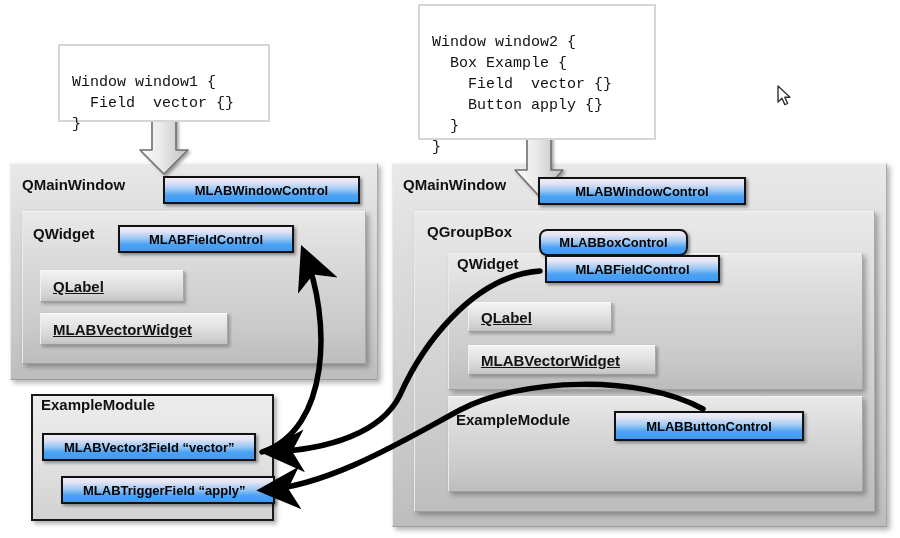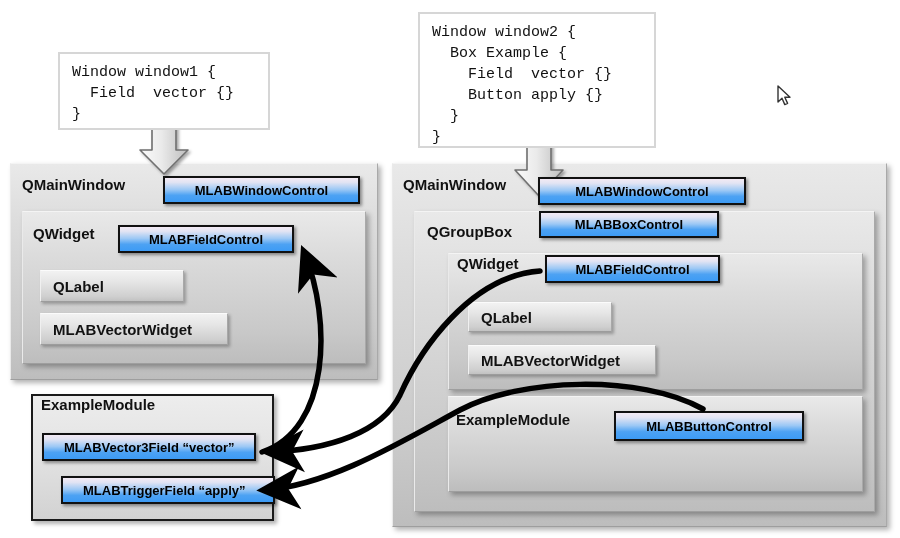--- a/index.html
+++ b/index.html
@@ -14,23 +14,22 @@
   
   .codebox {
     position: absolute;
     background: #ffffff;
     border: 2px solid #d6d6d6;
     font-family: "Liberation Mono", monospace;
     font-size: 15px;
     line-height: 21px;
     color: #111111;
     white-space: pre;
-    padding: 8px 12px;
+    padding: 26px 12px;
     z-index: 6;
-    margin-top: 8px;
   }
 
   
   .panel {
     position: absolute;
     background: linear-gradient(180deg, #e9e9e9 0%, #dcdcdc 28%, #c9c9c9 78%, #bdbdbd 100%);
     border-top: 1px solid #f4f4f4;
     border-left: 1px solid #eaeaea;
     border-right: 1px solid #a9a9a9;
     border-bottom: 1px solid #9e9e9e;
@@ -53,20 +52,21 @@
     border-right: 1px solid #a8a8a8;
     border-bottom: 1px solid #9c9c9c;
     box-shadow: 2px 2px 3px rgba(0,0,0,0.28);
     display: flex;
     align-items: center;
     padding-left: 12px;
     font-weight: bold;
     font-size: 15px;
     color: #121212;
     white-space: nowrap;
+    text-decoration: underline;
   }
 
   
   .ctrl {
     position: absolute;
     background: linear-gradient(180deg, #f3eaf4 0%, #e2e4f3 18%, #9cc8f5 48%, #4da2f3 72%, #3d9bf5 100%);
     border: 2px solid #111111;
     box-shadow: 2px 2px 3px rgba(0,0,0,0.40);
     display: flex;
     align-items: center;
@@ -154,21 +154,21 @@
   <div class="panel" style="left:392px; top:163px; width:495px; height:364px;"></div>
 
   <div class="panel-label" style="left:403px; top:176px;">QMainWindow</div>
 
   <div class="ctrl" style="left:538px; top:177px; width:208px; height:28px;">MLABWindowControl</div>
 
   <div class="panel" style="left:414px; top:211px; width:461px; height:301px;"></div>
 
   <div class="panel-label" style="left:427px; top:223px;">QGroupBox</div>
 
-  <div class="ctrl" style="left:539px; top:211px; width:180px; height:27px;">MLABBoxControl</div>
+  <div class="ctrl" style="left:539px; top:229px; width:149px; height:27px;border-radius:8px;">MLABBoxControl</div>
 
   <div class="panel" style="left:448px; top:253px; width:415px; height:137px;"></div>
 
   <div class="panel-label" style="left:457px; top:255px;">QWidget</div>
 
   <div class="ctrl" style="left:545px; top:255px; width:175px; height:28px;">MLABFieldControl</div>
 
   <div class="pill" style="left:468px; top:302px; width:144px; height:30px;">QLabel</div>
 
   <div class="pill" style="left:468px; top:345px; width:188px; height:30px;">MLABVectorWidget</div>

